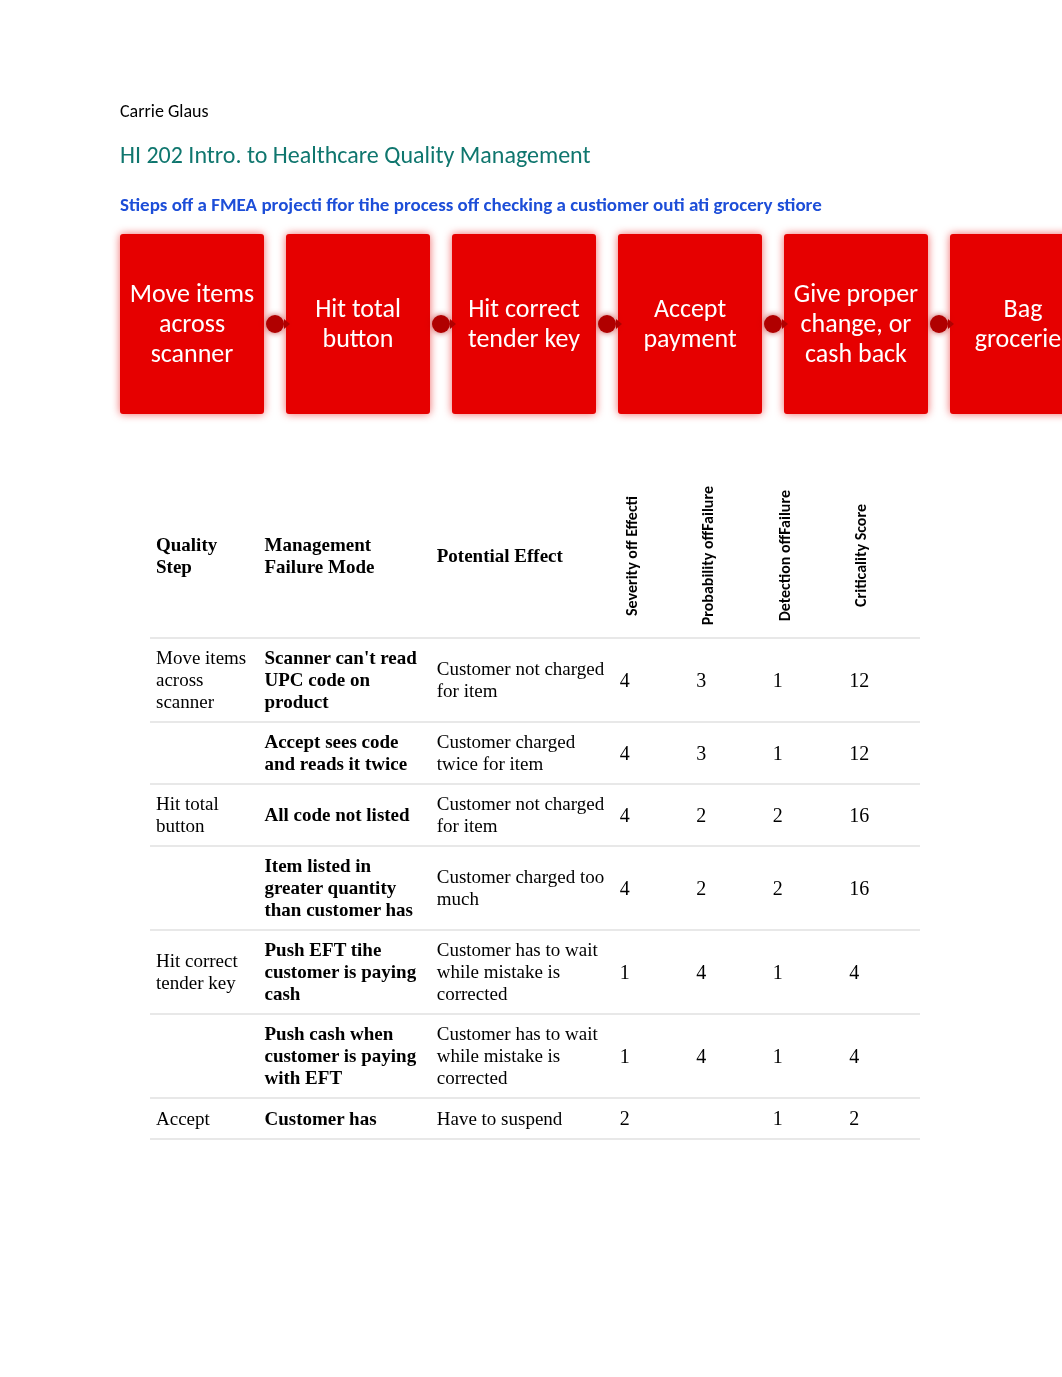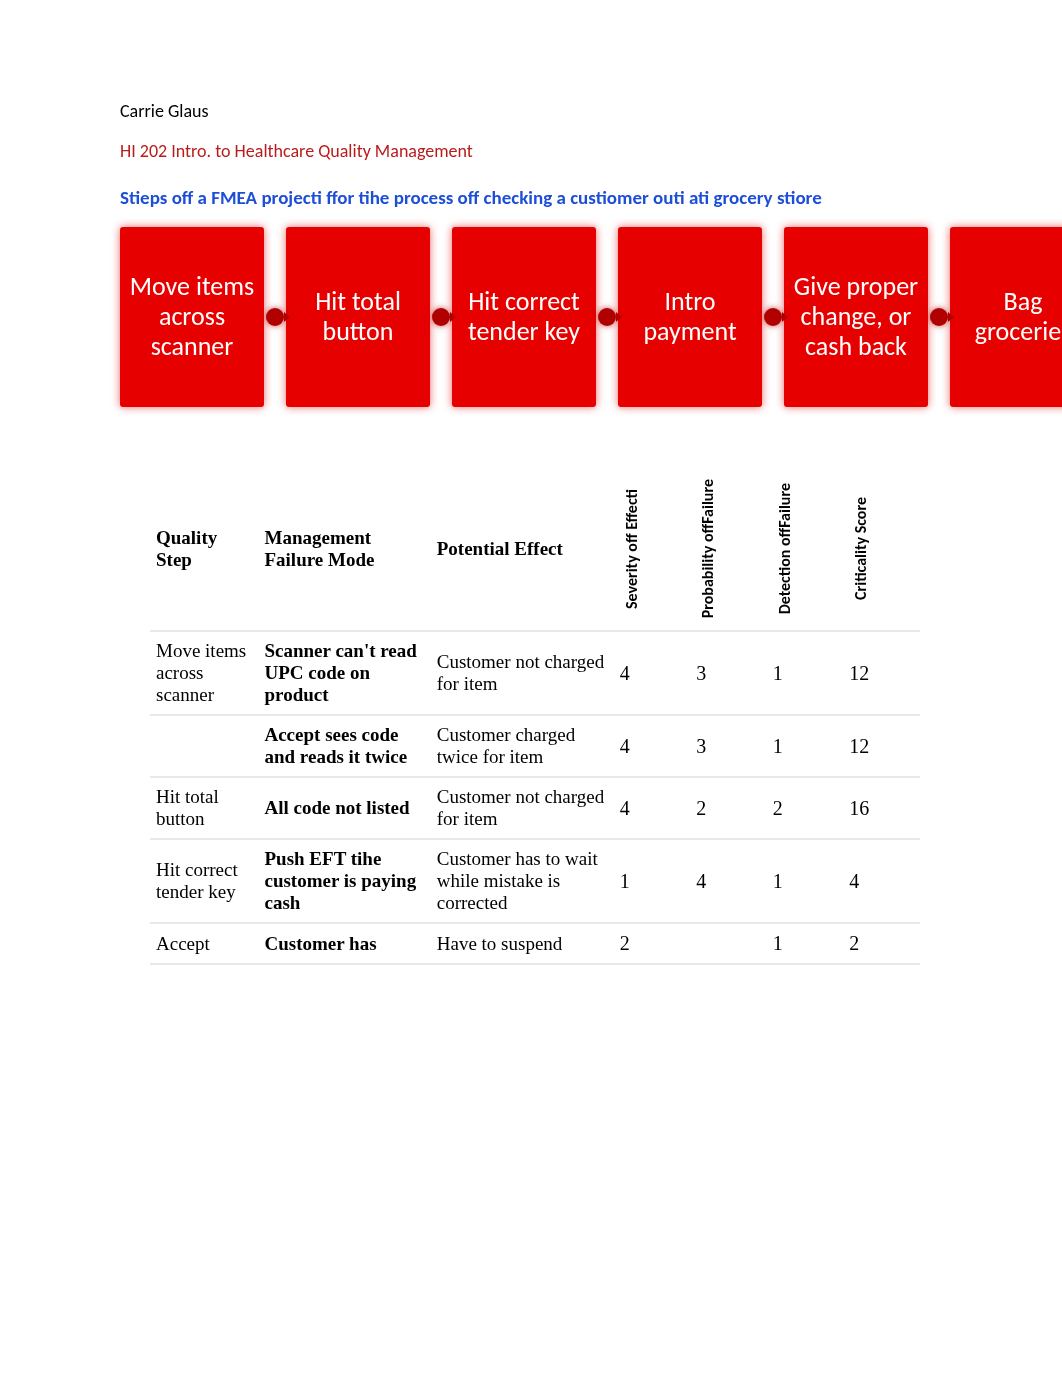--- a/index.html
+++ b/index.html
@@ -11,23 +11,23 @@
   }
   .page {
     padding: 100px 90px 40px 120px;
   }
   .author {
     font-size: 18px;
     margin-bottom: 18px;
     color: #000;
   }
   .course {
-    font-size: 18px;
+    font-size: 24px;
     margin-bottom: 24px;
-    color: #b91c1c;
+    color: #0f766e;
   }
   .title {
     font-size: 19px;
     font-weight: bold;
     margin-bottom: 18px;
     color: #1d4ed8;
   }
   .flow {
     display: flex;
     align-items: center;
@@ -130,21 +130,21 @@
   <div class="course">HI 202 Intro. to Healthcare Quality Management</div>
   <div class="title">Stieps off a FMEA projecti ffor tihe process off checking a custiomer outi ati grocery stiore</div>
 
   <div class="flow">
     <div class="flow-box" style="width:128px;height:160px">Move items across scanner</div>
     <div class="flow-arrow"></div>
     <div class="flow-box" style="width:128px;height:160px">Hit total button</div>
     <div class="flow-arrow"></div>
     <div class="flow-box" style="width:128px;height:160px">Hit correct tender key</div>
     <div class="flow-arrow"></div>
-    <div class="flow-box" style="width:128px;height:160px">Intro payment</div>
+    <div class="flow-box" style="width:128px;height:160px">Accept payment</div>
     <div class="flow-arrow"></div>
     <div class="flow-box" style="width:128px;height:160px">Give proper change, or cash back</div>
     <div class="flow-arrow"></div>
     <div class="flow-box" style="width:130px;height:160px">Bag groceries</div>
   </div>
 
   <div class="fmea-wrap">
     <table class="fmea">
       <thead>
         <tr>
@@ -187,22 +187,40 @@
         <tr>
           <td class="first-col">Hit total button</td>
           <td class="mode-col">All code not listed</td>
           <td class="effect-col">Customer not charged for item</td>
           <td class="num">4</td>
           <td class="num">2</td>
           <td class="num">2</td>
           <td class="num">16</td>
         </tr>
         <tr>
+          <td class="first-col"></td>
+          <td class="mode-col">Item listed in greater quantity than customer has</td>
+          <td class="effect-col">Customer charged too much</td>
+          <td class="num">4</td>
+          <td class="num">2</td>
+          <td class="num">2</td>
+          <td class="num">16</td>
+        </tr>
+        <tr>
           <td class="first-col">Hit correct tender key</td>
           <td class="mode-col">Push EFT tihe customer is paying cash</td>
+          <td class="effect-col">Customer has to wait while mistake is corrected</td>
+          <td class="num">1</td>
+          <td class="num">4</td>
+          <td class="num">1</td>
+          <td class="num">4</td>
+        </tr>
+        <tr>
+          <td class="first-col"></td>
+          <td class="mode-col">Push cash when customer is paying with EFT</td>
           <td class="effect-col">Customer has to wait while mistake is corrected</td>
           <td class="num">1</td>
           <td class="num">4</td>
           <td class="num">1</td>
           <td class="num">4</td>
         </tr>
         <tr>
           <td class="first-col">Accept</td>
           <td class="mode-col">Customer has</td>
           <td class="effect-col">Have to suspend</td>

